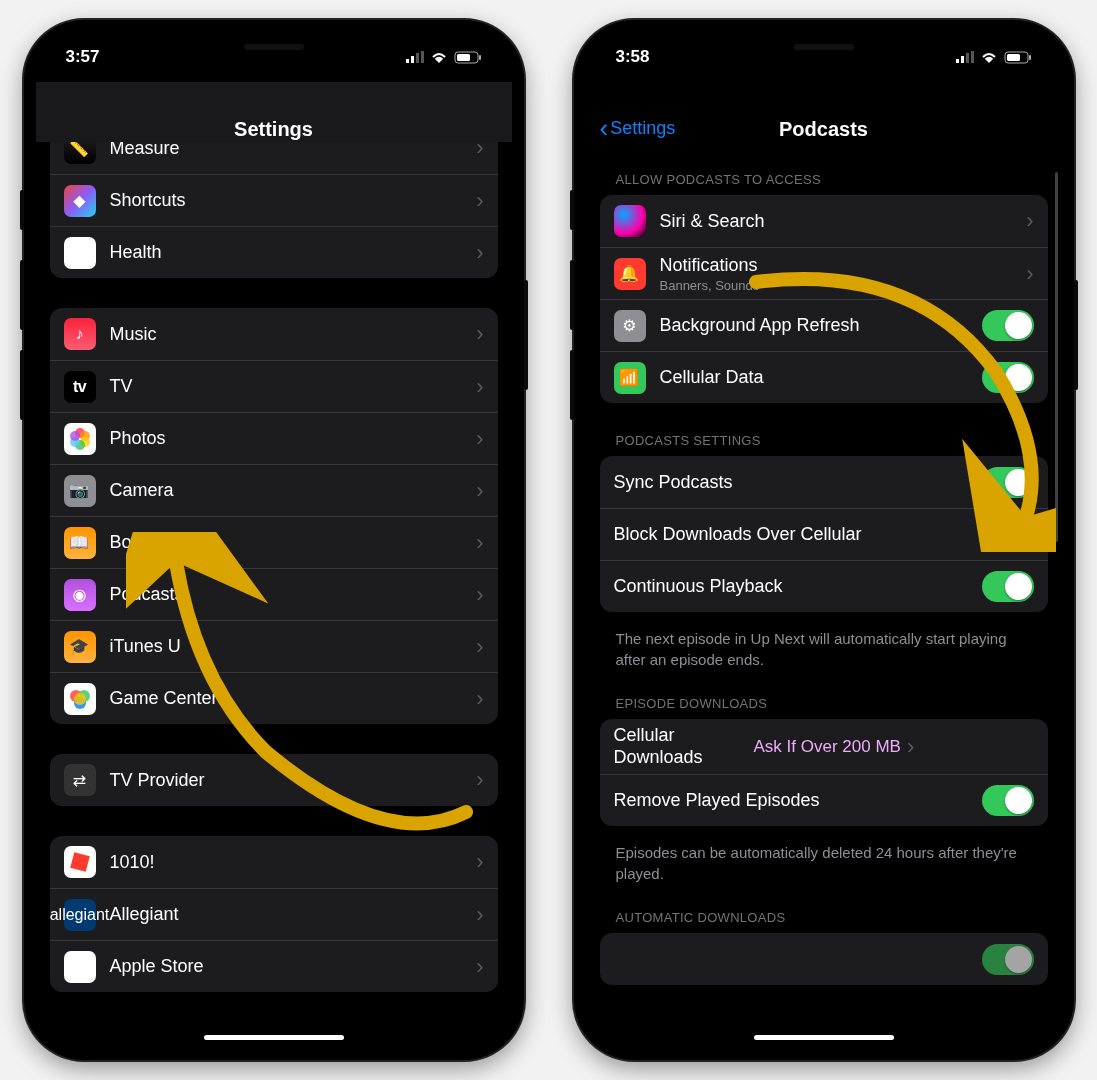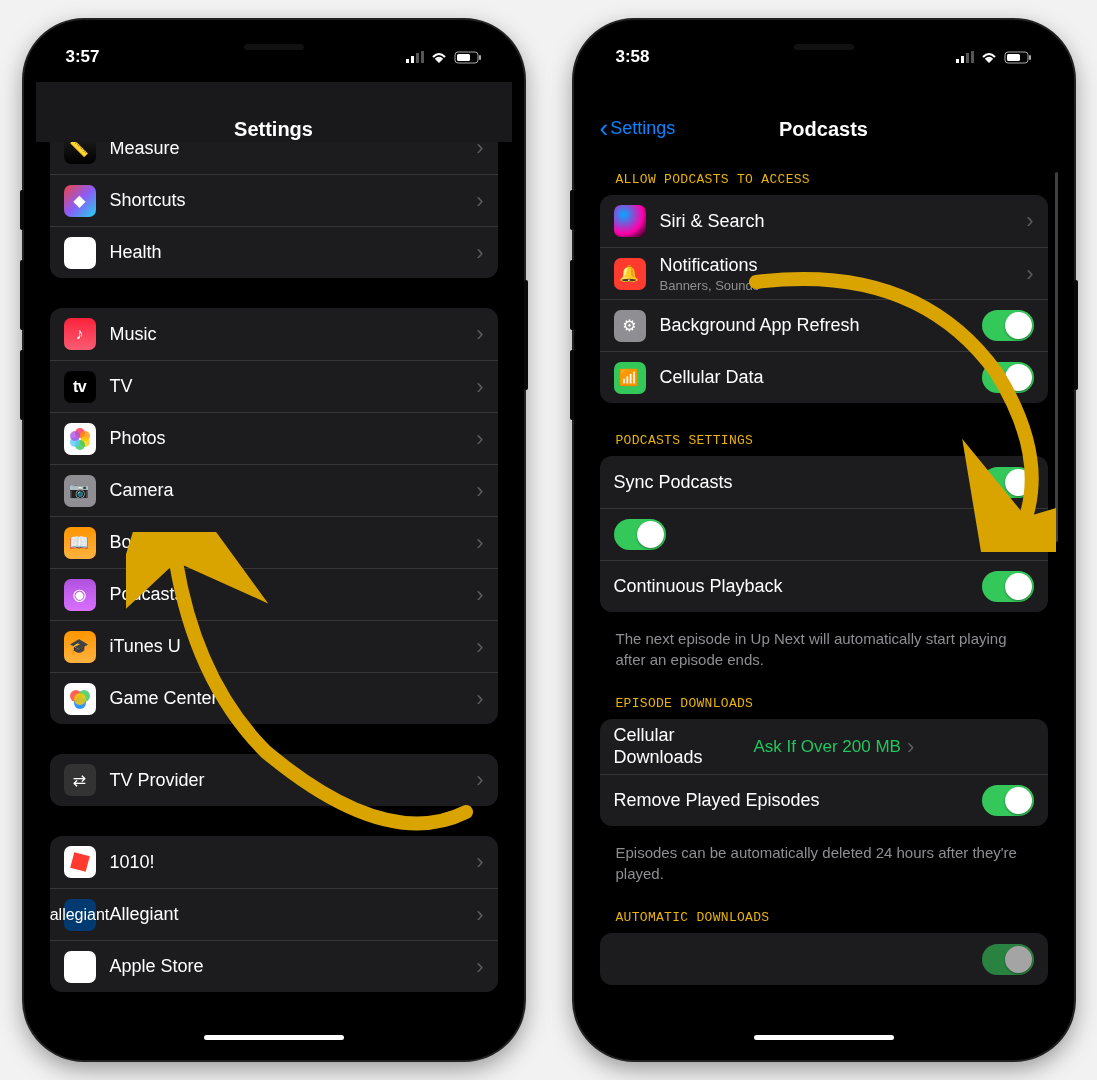--- a/index.html
+++ b/index.html
@@ -96,25 +96,24 @@
     padding: 0 14px;
   }
   .group {
     background: #1c1c1e;
     border-radius: 12px;
     margin-bottom: 30px;
     overflow: hidden;
   }
   .group-header {
     font-size: 13px;
-    color: #eab308;
+    color: #737373;
     text-transform: uppercase;
     padding: 0 16px 8px 16px;
     letter-spacing: 0.3px;
-    font-family: Liberation Mono, monospace;
   }
   .group-footer {
     font-size: 15px;
     color: #8e8e93;
     padding: 8px 16px 0 16px;
     line-height: 1.4;
     margin-top: -22px;
     margin-bottom: 26px;
   }
   .row {
@@ -130,21 +129,21 @@
     width: 32px; height: 32px;
     border-radius: 7px;
     margin-right: 14px;
     flex-shrink: 0;
     display: flex; align-items: center; justify-content: center;
     font-size: 16px;
     color: #fff;
   }
   .row .label { flex: 1; }
   .row .sublabel { font-size: 13px; color: #8e8e93; margin-top: 2px; }
-  .row .detail { color: #22c55e; font-size: 17px; margin-right: 6px; }
+  .row .detail { color: #f0abfc; font-size: 17px; margin-right: 6px; }
   .row .chevron { color: #5a5a5e; font-size: 22px; font-weight:400; }
   .toggle {
     width: 52px; height: 31px;
     background: #34c759;
     border-radius: 16px;
     position: relative;
     flex-shrink: 0;
   }
   .toggle::after {
     content: "";
@@ -438,20 +437,21 @@
         </div>
       </div>
 
       <div class="group-header">PODCASTS SETTINGS</div>
       <div class="group">
         <div class="row">
           <div class="label">Sync Podcasts</div>
           <div class="toggle"></div>
         </div>
         <div class="row">
+          <div class="label">Block Downloads Over Cellular</div>
           <div class="toggle"></div>
         </div>
         <div class="row">
           <div class="label">Continuous Playback</div>
           <div class="toggle"></div>
         </div>
       </div>
       <div class="group-footer">The next episode in Up Next will automatically start playing after an episode ends.</div>
 
       <div class="group-header">EPISODE DOWNLOADS</div>

